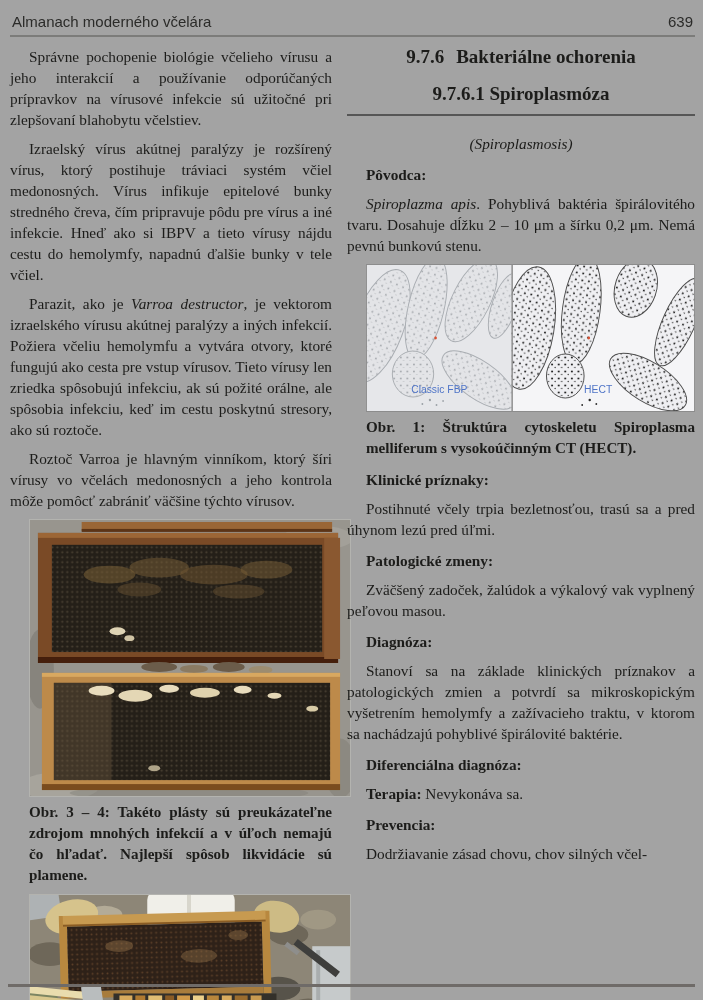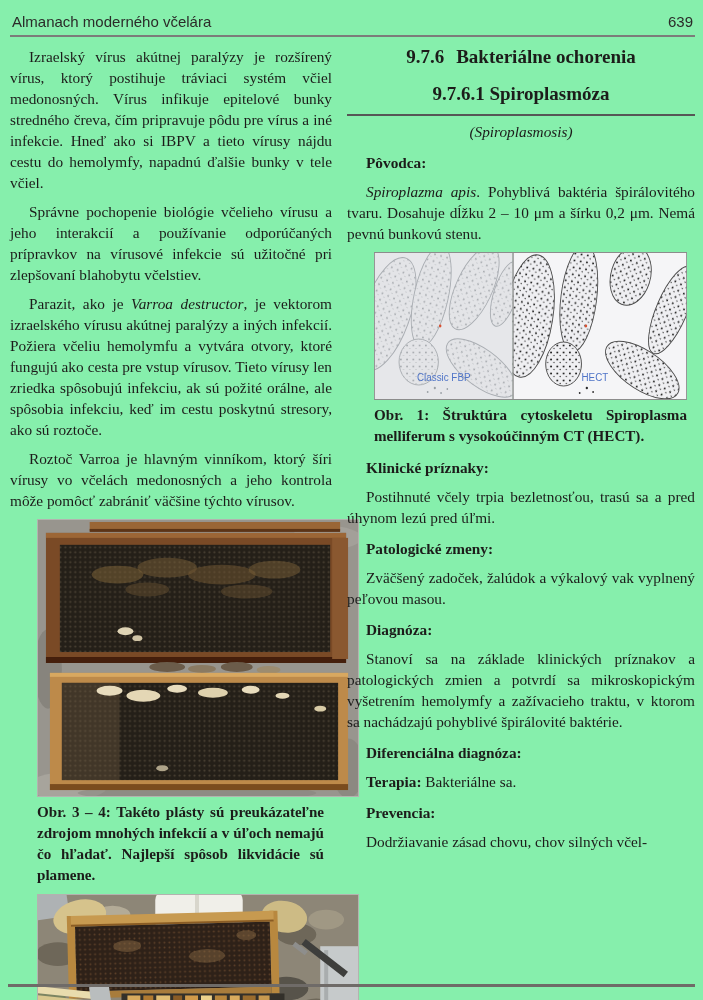--- a/index.html
+++ b/index.html
@@ -1,36 +1,36 @@
 <!DOCTYPE html>
 <html lang="sk"><head>
 <meta charset="utf-8">
 <style>
   html,body{margin:0;padding:0;background:#ffffff;}
-  .page{position:relative;width:703px;height:1000px;overflow:hidden;background:#86efac;
+  .page{position:relative;width:703px;height:1000px;overflow:hidden;background:#a3a3a3;
         font-family:"Liberation Serif", serif;color:#1c1c1a;}
   .inner{padding:13px 8px 0 10px;}
   
   .hdr{display:flex;justify-content:space-between;align-items:baseline;
        font-family:"Liberation Sans", sans-serif;font-size:15px;color:#2b2b29;padding:0 2px;}
   .hdr-rule{height:2px;background:#7c7c7a;margin-top:5px;}
   
   .cols{display:flex;gap:15px;margin-top:1px;}
   .col-l{width:322px;flex:none;}
   .col-r{flex:1;min-width:0;}
   p.body{margin:8px 0 0 0;font-size:15.3px;line-height:21px;text-align:justify;text-indent:19px;}
   .lbl{margin:10px 0 0 0;font-size:15.3px;line-height:21px;font-weight:bold;text-indent:19px;}
   .ital{font-style:italic;}
   h1.sec,h2.sec{margin:0;text-align:center;font-weight:bold;font-size:19px;line-height:23px;}
   h1.sec{margin-top:7px;}
   h2.sec{margin-top:14px;}
   .h-num{margin-right:12px;}
   .sec-rule{height:1.5px;background:#565656;margin-top:9px;}
-  .subtitle{margin-top:6px;text-align:center;font-style:italic;font-size:15.3px;line-height:20px;}
-  figure{margin:8px;padding-left:19px;}
+  .subtitle{margin-top:18px;text-align:center;font-style:italic;font-size:15.3px;line-height:20px;}
+  figure{margin:0;padding-left:19px;}
   .fig{margin-top:8px;}
   .caption{margin:5px 0 0 0;font-weight:bold;font-size:15.1px;line-height:21px;text-align:justify;}
   .photo-frame{border:1px solid #b3b3af;box-sizing:border-box;display:block;}
   .footer-rule{position:absolute;left:8px;right:8px;top:984px;height:2.5px;background:#6f6b68;}
   svg{display:block;}
 </style>
 </head>
 <body>
 
 <div class="page">
@@ -38,22 +38,22 @@
 
     <div class="hdr">
       <span>Almanach moderného včelára</span>
       <span>639</span>
     </div>
     <div class="hdr-rule"></div>
 
     <div class="cols">
 
       <div class="col-l">
+        <p class="body">Správne pochopenie biológie včelieho vírusu a jeho interakcií a používanie odporúčaných prípravkov na vírusové infekcie sú užitočné pri zlepšovaní blahobytu včelstiev.</p>
         <p class="body">Izraelský vírus akútnej paralýzy je rozšírený vírus, ktorý postihuje tráviaci systém včiel medonosných. Vírus infikuje epitelové bunky stredného čreva, čím pripravuje pôdu pre vírus a iné infekcie. Hneď ako si IBPV a tieto vírusy nájdu cestu do hemolymfy, napadnú ďalšie bunky v tele včiel.</p>
-        <p class="body">Správne pochopenie biológie včelieho vírusu a jeho interakcií a používanie odporúčaných prípravkov na vírusové infekcie sú užitočné pri zlepšovaní blahobytu včelstiev.</p>
         <p class="body"><span>Parazit, ako je </span><span class="ital">Varroa destructor</span><span>, je vektorom izraelského vírusu akútnej paralýzy a iných infekcií. Požiera včeliu hemolymfu a vytvára otvory, ktoré fungujú ako cesta pre vstup vírusov. Tieto vírusy len zriedka spôsobujú infekciu, ak sú požité orálne, ale spôsobia infekciu, keď im cestu poskytnú stresory, ako sú roztoče.</span></p>
         <p class="body">Roztoč Varroa je hlavným vinníkom, ktorý šíri vírusy vo včelách medonosných a jeho kontrola môže pomôcť zabrániť väčšine týchto vírusov.</p>
 
         <figure class="fig">
           <svg class="photo-frame" width="322" height="278" viewBox="0 0 322 278" preserveAspectRatio="none">
             <defs>
               <pattern id="hc1" patternUnits="userSpaceOnUse" width="5" height="5">
                 <rect width="5" height="5" fill="#241f18"></rect>
                 <circle cx="2.5" cy="2.5" r="1.1" fill="#4a4133"></circle>
               </pattern>
@@ -245,21 +245,21 @@
         <p class="body">Postihnuté včely trpia bezletnosťou, trasú sa a pred úhynom lezú pred úľmi.</p>
 
         <p class="lbl">Patologické zmeny:</p>
         <p class="body">Zväčšený zadoček, žalúdok a výkalový vak vyplnený peľovou masou.</p>
 
         <p class="lbl">Diagnóza:</p>
         <p class="body">Stanoví sa na základe klinických príznakov a patologických zmien a potvrdí sa mikroskopickým vyšetrením hemolymfy a zažívacieho traktu, v ktorom sa nachádzajú pohyblivé špirálovité baktérie.</p>
 
         <p class="lbl">Diferenciálna diagnóza:</p>
 
-        <p class="body"><b>Terapia:</b><span> Bakteriálne sa.</span></p>
+        <p class="body"><b>Terapia:</b><span> Nevykonáva sa.</span></p>
 
         <p class="lbl">Prevencia:</p>
         <p class="body">Dodržiavanie zásad chovu, chov silných včel-</p>
       </div>
     </div>
   </div>
 
   <div class="footer-rule"></div>
 </div>
 

